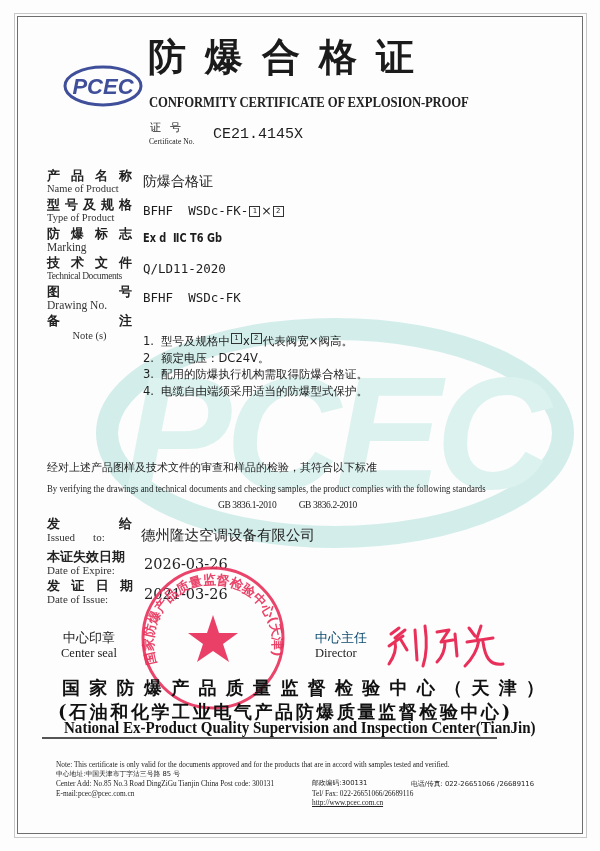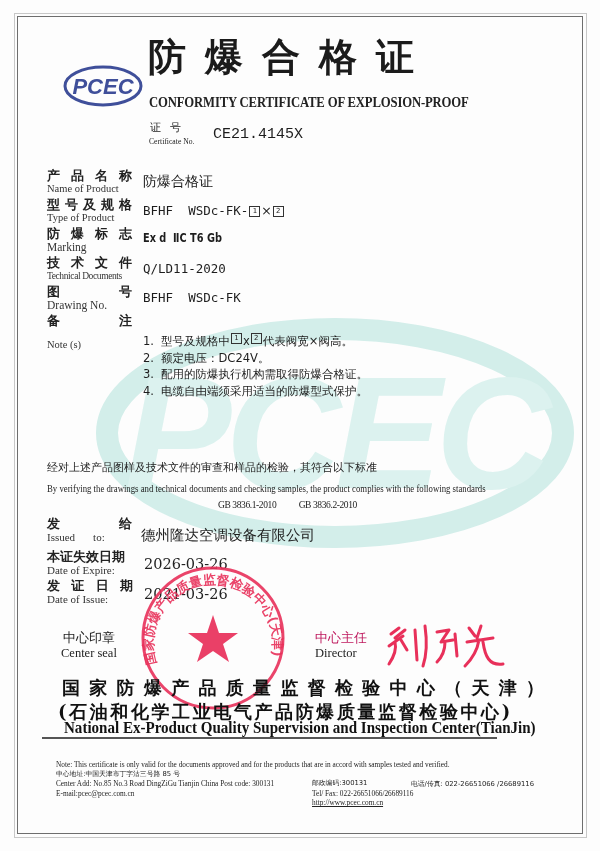--- a/index.html
+++ b/index.html
@@ -47,21 +47,21 @@
     .issued-label { top: 516px; }
     .expire-label { top: 549px; }
     .issue-label { top: 578px; }
     .value-company { position: absolute; left: 141px; top: 526px; font-family: "DejaVu Sans", sans-serif; font-size: 14.5px; color: #1d1d1d; }
     .value-date { position: absolute; left: 144px; font-family: "DejaVu Serif", serif; font-size: 14.5px; color: #222; }
 
     
     .seal { position: absolute; left: 138px; top: 563px; width: 150px; height: 150px; }
     .center-seal-cn { position: absolute; left: 63px; top: 629px; font-family: "DejaVu Sans", sans-serif; font-size: 13px; color: #222; }
     .center-seal-en { position: absolute; left: 61px; top: 646px; font-size: 12.5px; color: #222; }
-    .director-cn { position: absolute; left: 315px; top: 629px; font-family: "DejaVu Sans", sans-serif; font-size: 13px; color: #be185d; }
+    .director-cn { position: absolute; left: 315px; top: 629px; font-family: "DejaVu Sans", sans-serif; font-size: 13px; color: #0c4a6e; }
     .director-en { position: absolute; left: 315px; top: 646px; font-size: 12.5px; color: #222; }
     .signature { position: absolute; left: 385px; top: 620px; width: 135px; height: 55px; }
 
     .org-cn-1 { position: absolute; left: 62px; top: 676px; font-family: "DejaVu Serif", serif; font-weight: bold; font-size: 18px; letter-spacing: 9.3px; color: #111; white-space: nowrap; }
     .org-cn-2 { position: absolute; left: 58px; top: 700px; font-family: "DejaVu Serif", serif; font-weight: bold; font-size: 18px; letter-spacing: 2.6px; color: #111; white-space: nowrap; }
     .org-en { position: absolute; left: 64px; top: 719px; font-size: 16px; font-weight: bold; color: #111; white-space: nowrap; transform: scaleX(0.94); transform-origin: left top; }
     .org-rule { position: absolute; left: 42px; top: 737px; width: 455px; height: 1.5px; background: #555; }
 
     
     .footer { position: absolute; left: 56px; top: 760px; font-size: 7.3px; color: #222; line-height: 9.6px; white-space: nowrap; }
@@ -148,21 +148,21 @@
     </div>
     <div class="lbl-en" style="font-size:11.5px;">Drawing No.</div>
   </div>
   <div class="field-value" style="top:290px; white-space:pre;">BFHF  WSDc-FK</div>
 
   <div class="field-label" style="top:313px;">
     <div class="lbl-cn">
       <span>备</span>
       <span>注</span>
     </div>
-    <div class="lbl-en" style="margin-top:11px;">Note (s)</div>
+    <div class="lbl-en" style="margin-top:2px;text-align:center;">Note (s)</div>
   </div>
   <div class="notes">
     <div class="note-row">
       <span class="note-num">1.</span>
       <span>型号及规格中</span>
         <span class="boxnum">1</span>
         <span>x</span>
         <span class="boxnum">2</span>
         <span>代表阀宽×阀高。</span>
     </div>

